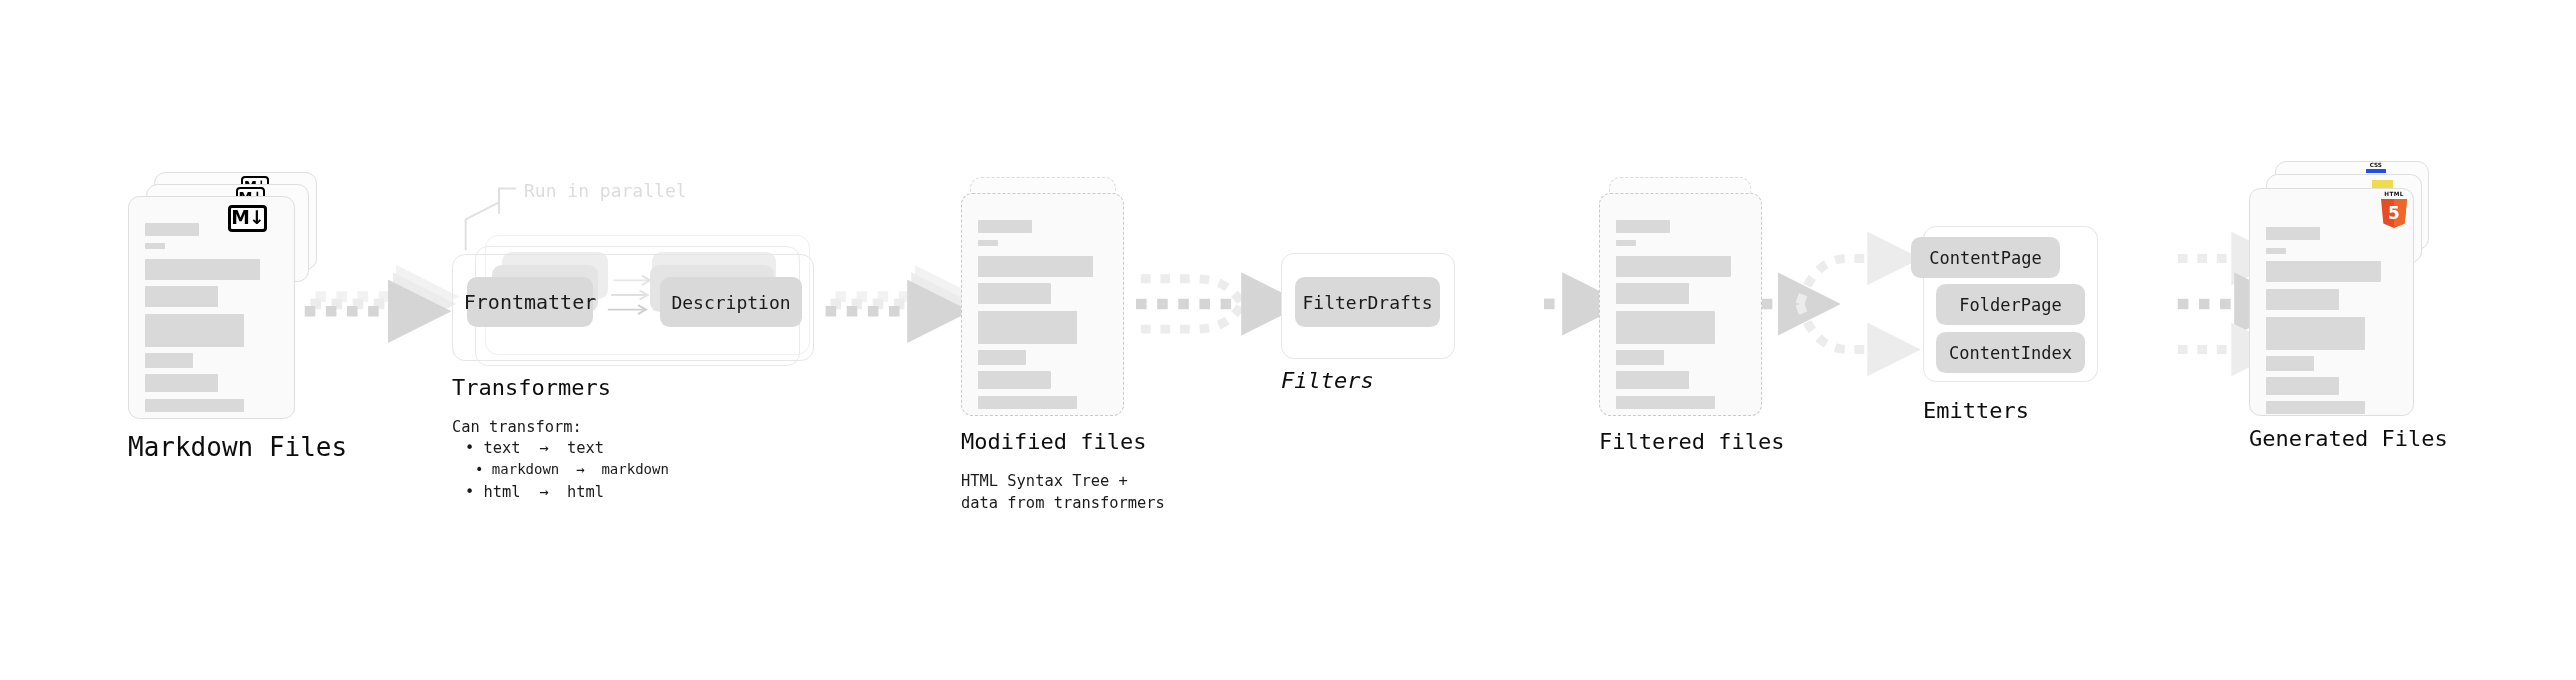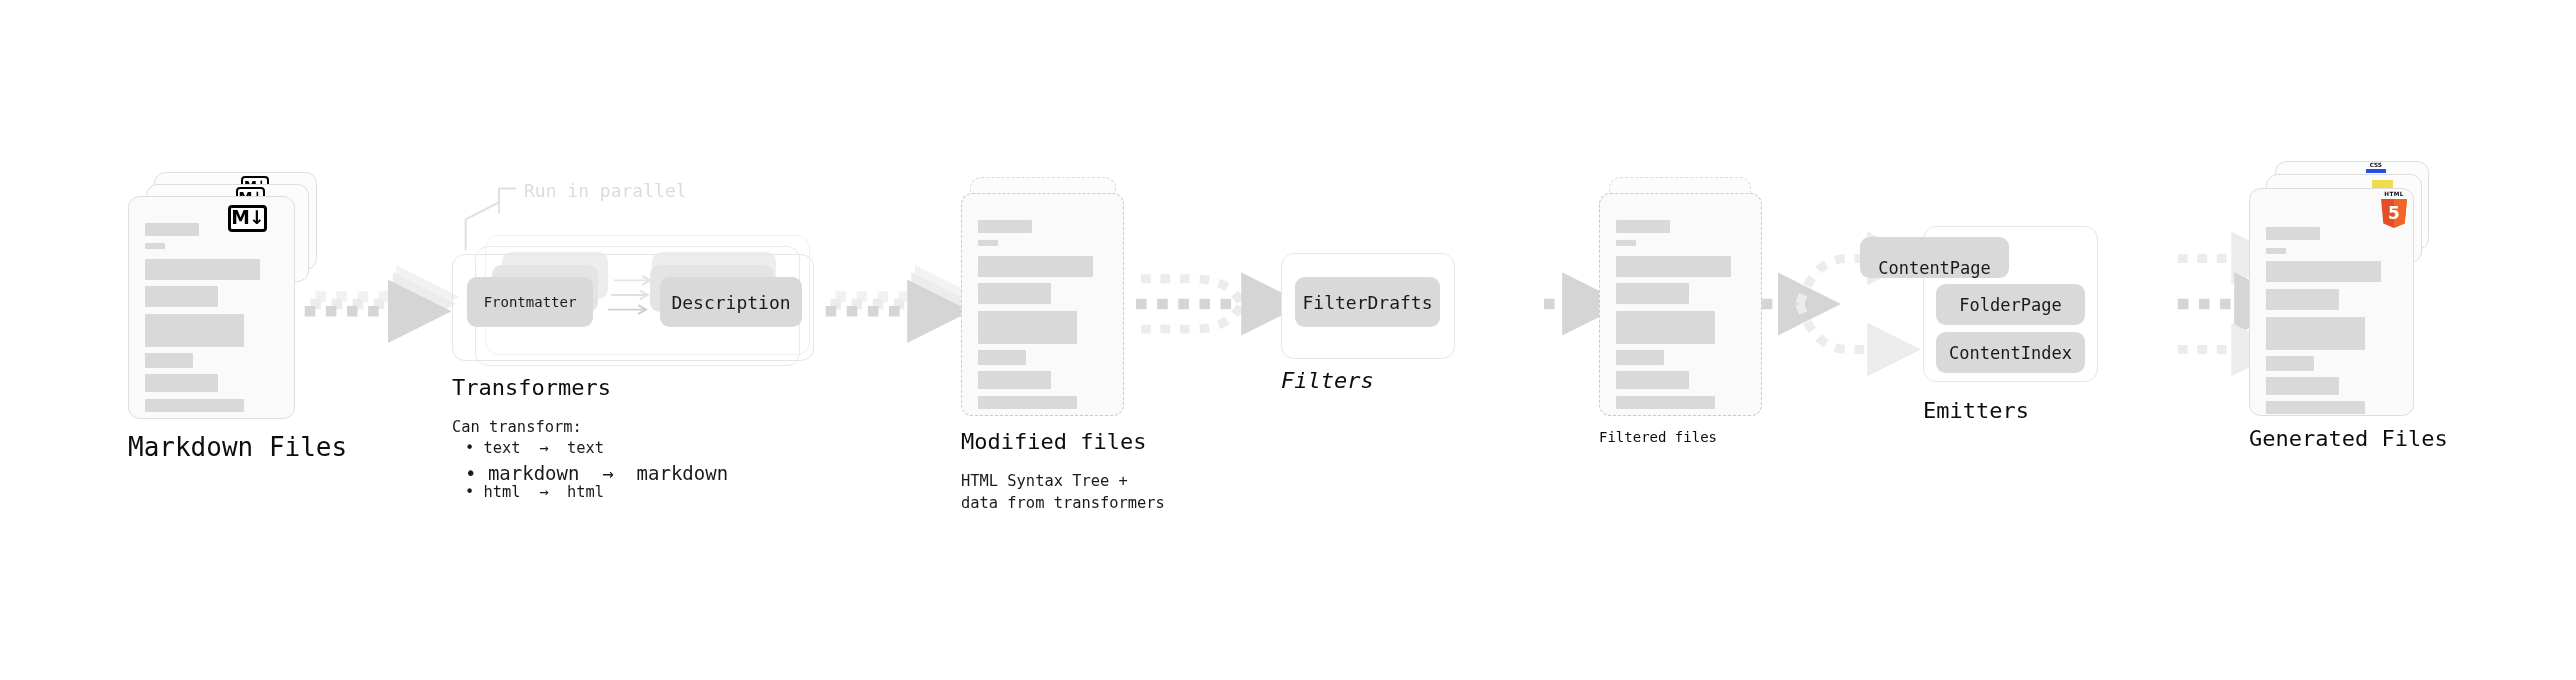--- a/index.html
+++ b/index.html
@@ -223,34 +223,34 @@
 
     <div class="groupbox" style="left:485px; top:235px; width:325px; height:120px; border-color:#f0f0f0;"></div>
     <div class="pill faint2" style="left:502px; top:252px; width:106px; height:47px; font-size:0px;"></div>
     <div class="pill faint2" style="left:652px; top:252px; width:124px; height:47px; font-size:0px;"></div>
 
     <div class="groupbox" style="left:475px; top:246px; width:325px; height:120px; border-color:#eaeaea;"></div>
     <div class="pill faint1" style="left:492px; top:265px; width:106px; height:47px; font-size:0px;"></div>
     <div class="pill faint1" style="left:650px; top:265px; width:124px; height:47px; font-size:0px;"></div>
 
     <div class="groupbox" style="left:452px; top:254px; width:362px; height:107px; border-color:#e6e6e6;"></div>
-    <div class="pill" style="left:467px; top:277px; width:126px; height:50px; font-size:14px;">
+    <div class="pill" style="left:467px; top:277px; width:126px; height:50px; font-size:20px;">
       <span>Frontmatter</span>
     </div>
     <div class="pill" style="left:660px; top:277px; width:142px; height:50px; font-size:18px;">
       <span>Description</span>
     </div>
   </div>
 
   <div class="title" style="left:452px; top:375px; font-size:22px;">Transformers</div>
 
   <div class="subtitle" style="left:452px; top:416px; font-size:15.4px;">Can transform:</div>
 
   <div class="bullets" style="left:465px; top:437px; font-size:15.4px;">• text  →  text</div>
-  <div class="bullets" style="left:465px; top:459px; font-size:19px;">• markdown  →  markdown</div>
+  <div class="bullets" style="left:475px; top:459px; font-size:14px;">• markdown  →  markdown</div>
   <div class="bullets" style="left:465px; top:481px; font-size:15.4px;">• html  →  html</div>
 
   <div class="doc-stack">
     <div class="doc dashed-ghost" style="left:970px; top:177px; width:146px; height:73px;"></div>
     <div class="doc dashed" style="left:961px; top:193px; width:163px; height:223px;">
       <div class="bar" style="left:16.3px; top:26px; width:54px; height:13px;"></div>
       <div class="bar" style="left:16.3px; top:46px; width:19.5px; height:5.7px;"></div>
       <div class="bar" style="left:16.3px; top:62px; width:115px; height:21px;"></div>
       <div class="bar" style="left:16.3px; top:89px; width:73px; height:21px;"></div>
       <div class="bar" style="left:16.3px; top:117px; width:99px; height:32.5px;"></div>
@@ -278,24 +278,24 @@
       <div class="bar" style="left:16.3px; top:46px; width:19.5px; height:5.7px;"></div>
       <div class="bar" style="left:16.3px; top:62px; width:115px; height:21px;"></div>
       <div class="bar" style="left:16.3px; top:89px; width:73px; height:21px;"></div>
       <div class="bar" style="left:16.3px; top:117px; width:99px; height:32.5px;"></div>
       <div class="bar" style="left:16.3px; top:156px; width:48px; height:14.6px;"></div>
       <div class="bar" style="left:16.3px; top:177px; width:73px; height:18px;"></div>
       <div class="bar" style="left:16.3px; top:202px; width:99px; height:13px;"></div>
     </div>
   </div>
 
-  <div class="title" style="left:1599px; top:429px; font-size:14px;text-align:center;">Filtered files</div>
+  <div class="title" style="left:1599px; top:429px; font-size:22px;text-align:center;">Filtered files</div>
 
   <div class="groupbox solidbg" style="left:1923px; top:226px; width:175px; height:156px;"></div>
-  <div class="pill" style="left:1860px; top:237px; width:149px; height:41px; font-size:17px;align-items:flex-end;">
+  <div class="pill" style="left:1911px; top:237px; width:149px; height:41px; font-size:17px;">
     <span>ContentPage</span>
   </div>
   <div class="pill" style="left:1936px; top:284px; width:149px; height:41px; font-size:17px;">
     <span>FolderPage</span>
   </div>
   <div class="pill" style="left:1936px; top:332px; width:149px; height:41px; font-size:17px;">
     <span>ContentIndex</span>
   </div>
 
   <div class="title" style="left:1923px; top:398px; font-size:22px;">Emitters</div>

